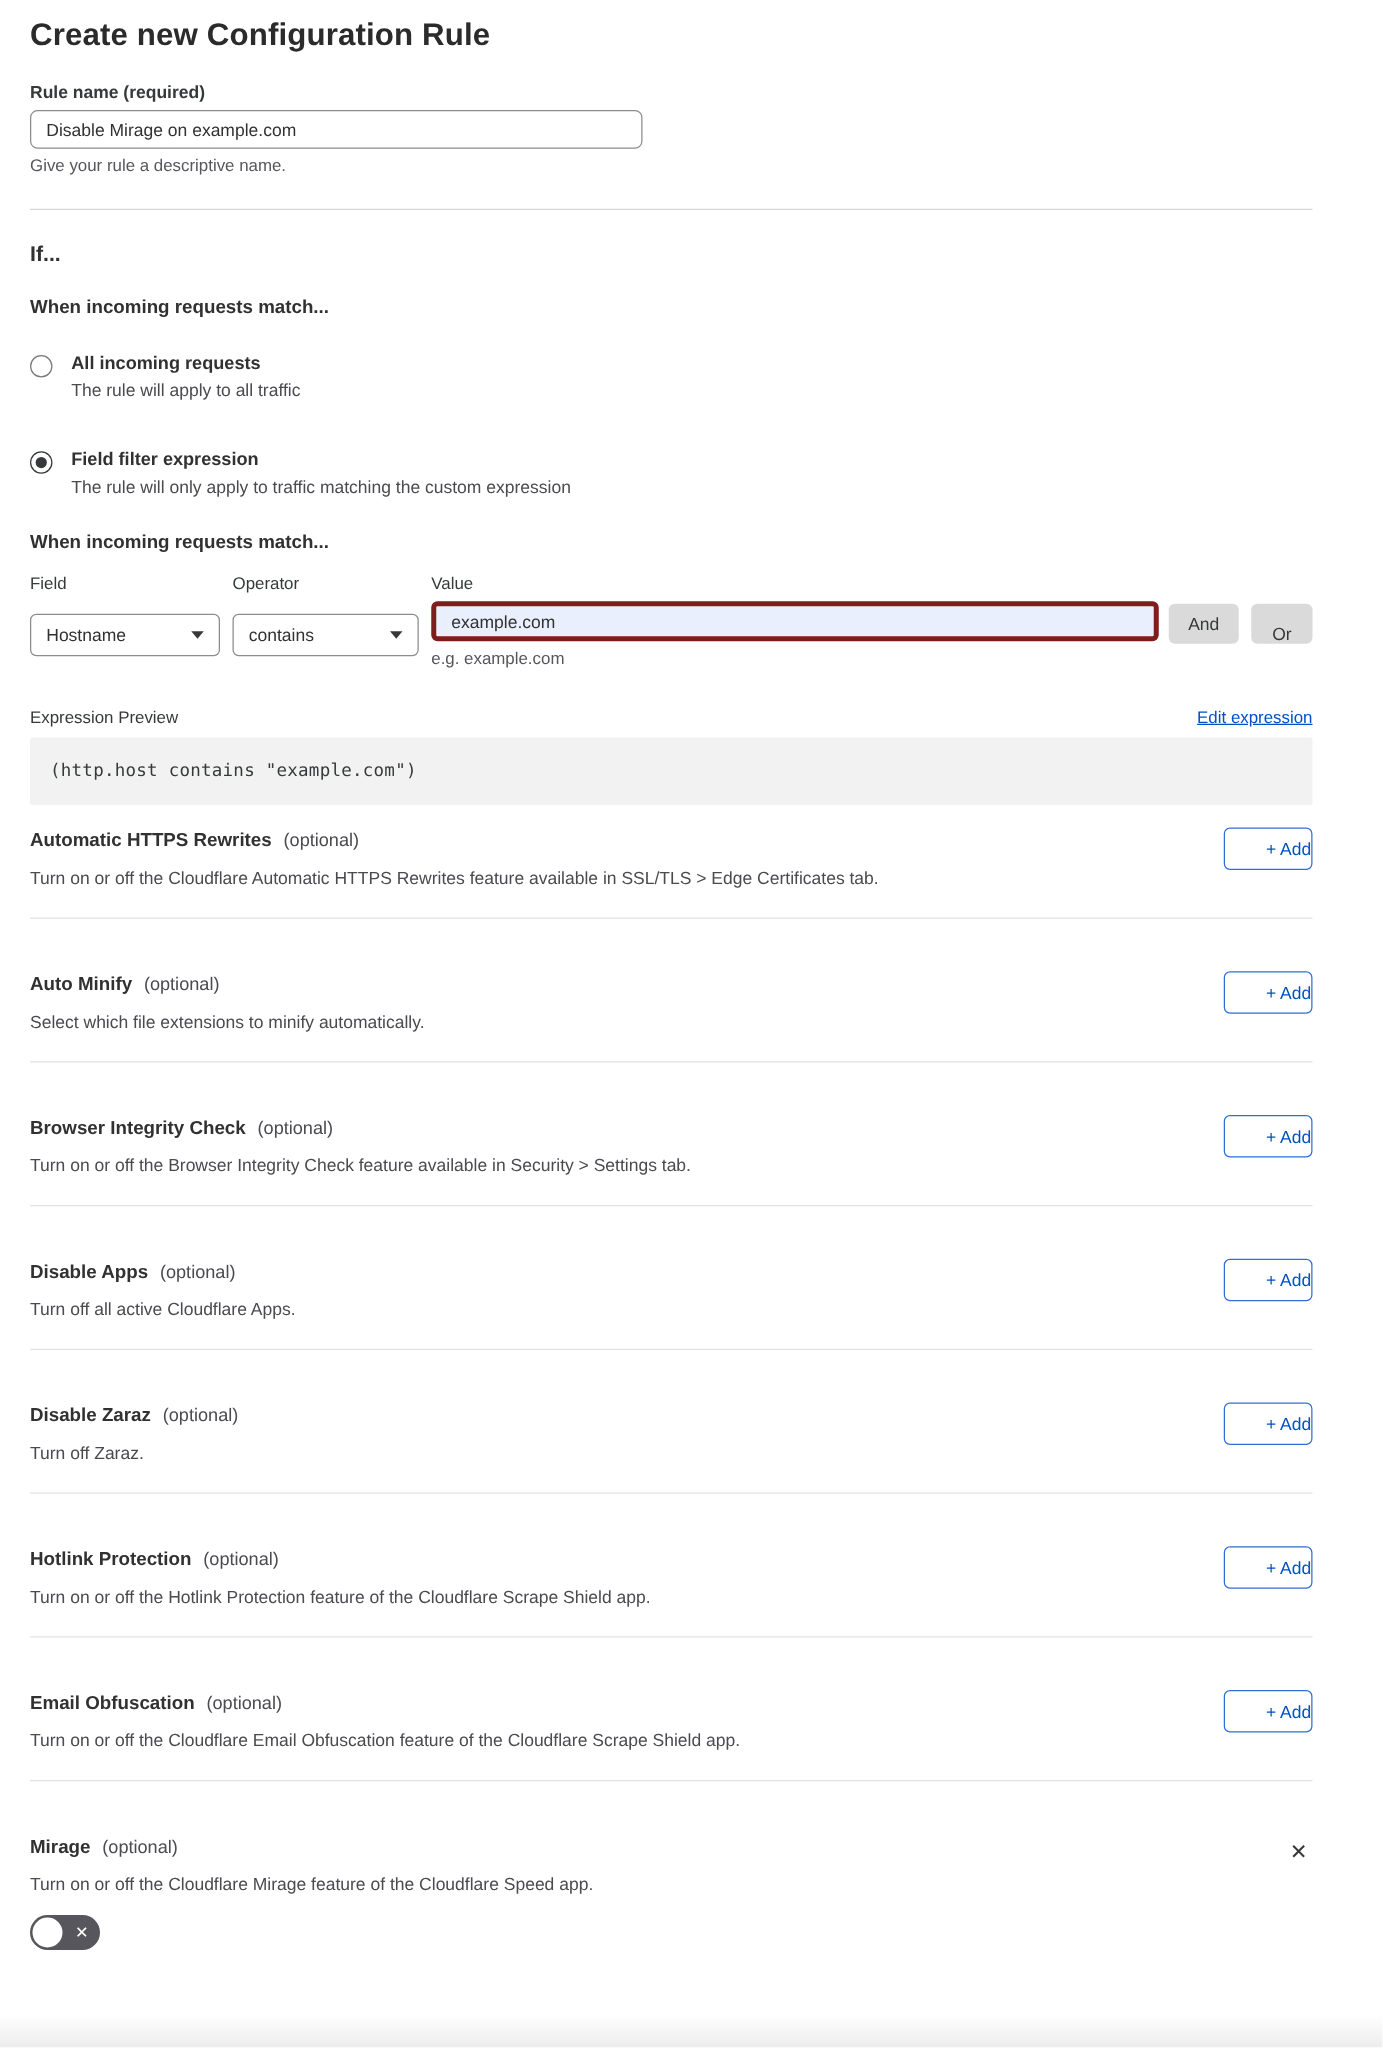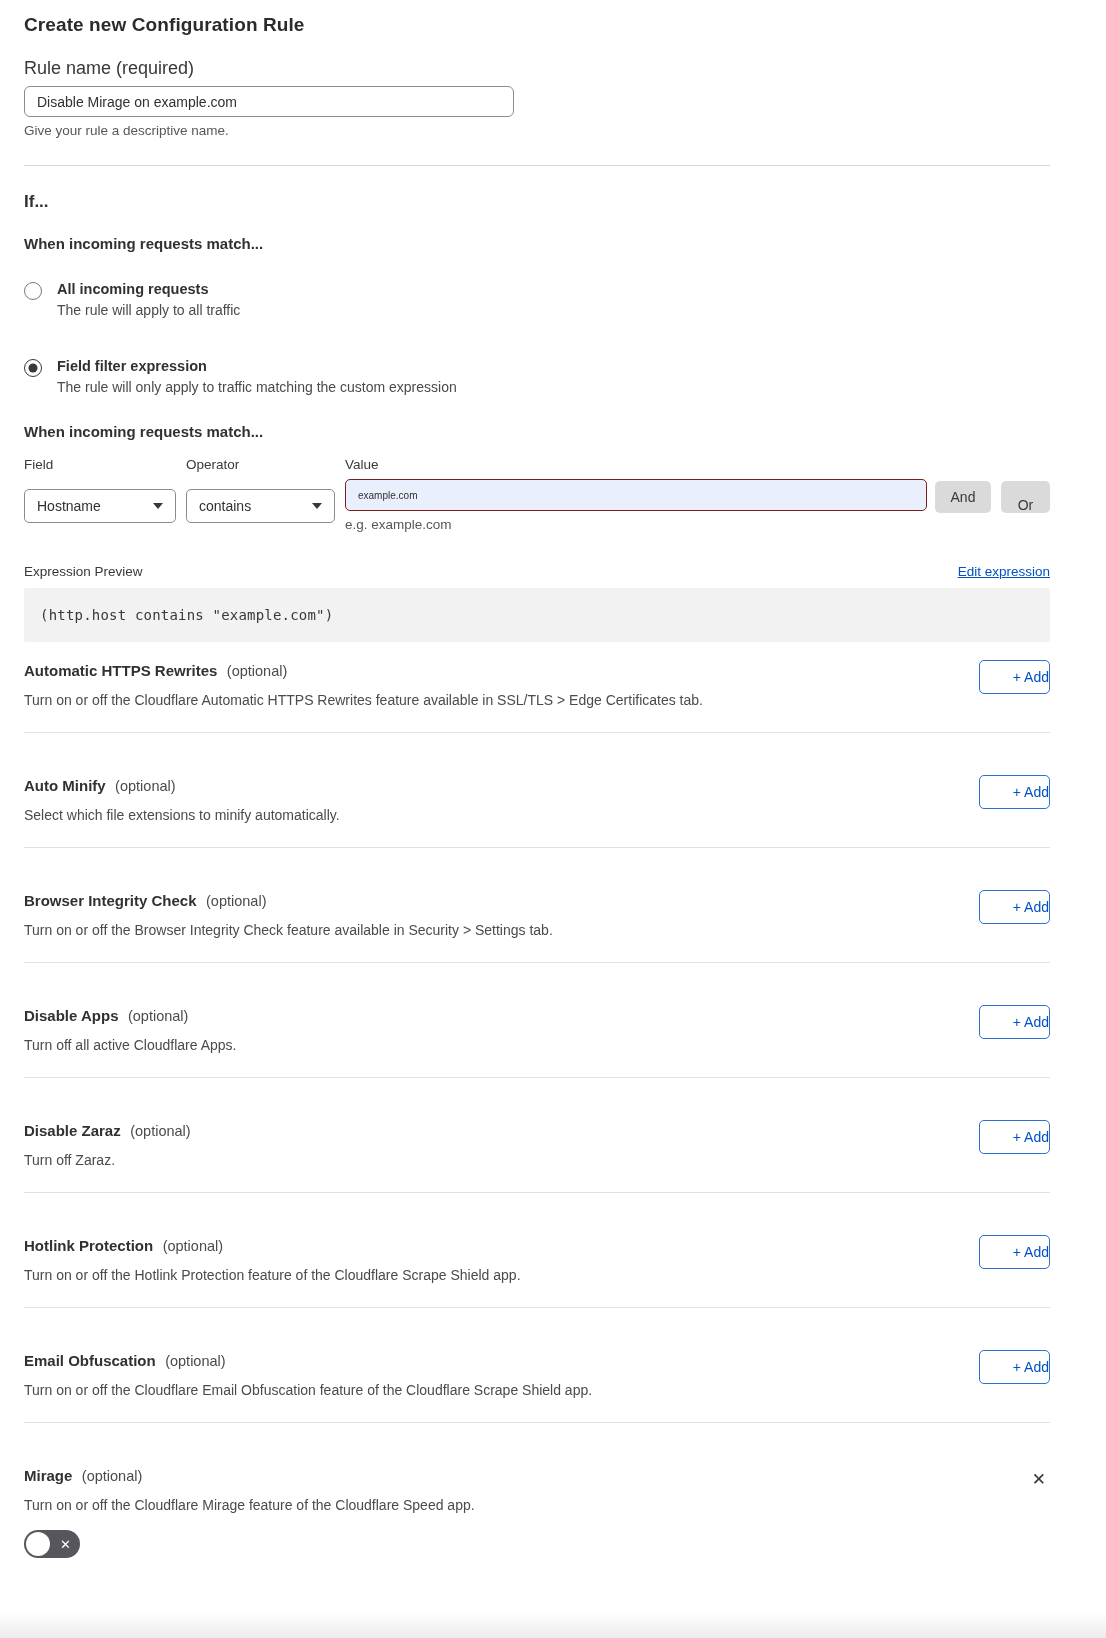--- a/index.html
+++ b/index.html
@@ -5,23 +5,23 @@
   * { margin: 0; padding: 0; box-sizing: border-box; }
   html, body {
     width: 1106px; height: 1638px; overflow: hidden;
     background: #ffffff;
     font-family: "Liberation Sans", "DejaVu Sans", sans-serif;
     color: #313131;
     position: relative;
   }
   .page { padding: 14px 56px 0 24px; }
 
-  h1.page-title { font-size: 19px; font-weight: 700; color: #2b2b2b; letter-spacing: .1px; }
-
-  .field-label { display: block; font-size: 18px; color: #36393a; margin-top: 22px; }
+  h1.page-title { font-size: 25px; font-weight: 700; color: #2b2b2b; letter-spacing: .1px; }
+
+  .field-label { display: block; font-size: 14px; color: #36393a; margin-top: 22px; font-weight: bold; }
   .text-input {
     margin-top: 7px; width: 490px; height: 31px;
     border: 1px solid #8c8c8c; border-radius: 6px;
     padding: 0 12px; font-size: 14px; color: #313131;
     font-family: inherit; background: #fff; outline: none; display: block;
   }
   .helper { font-size: 13.5px; color: #56565c; margin-top: 6px; }
 
   .divider { border: none; border-top: 1px solid #d6d6d6; margin-top: 27px; }
 
@@ -56,22 +56,22 @@
     margin-top: 17px; height: 32px; border: 1px solid #8c8c8c; border-radius: 5px;
     background: #fff; display: flex; align-items: center; justify-content: space-between;
     padding: 16px 12px; font-size: 14px; color: #313131; cursor: pointer;
   }
   .caret {
     width: 0; height: 0; border-left: 5px solid transparent; border-right: 5px solid transparent;
     border-top: 6px solid #36393a;
   }
   .value-input {
     margin-top: 7px; height: 32px; width: 100%;
-    border: 1px solid #7f1d1d; border-radius: 5px;
-    background: #e9effc; padding: 0 12px; font-size: 10px; color: #313131;
+    border: 4px solid #7f1d1d; border-radius: 5px;
+    background: #e9effc; padding: 0 12px; font-size: 14px; color: #313131;
     font-family: inherit; outline: none;
   }
   .gray-btn {
     margin-top: 24px; height: 32px; border: none; border-radius: 5px;
     background: #dadada; color: #36393a; font-size: 14px; font-family: inherit;
     cursor: pointer; padding: 0 16px;
   }
   .and-btn { width: 56px; padding: 0; }
   .or-btn  { width: 49px; padding: 16px; margin-left: 10px; }
 

